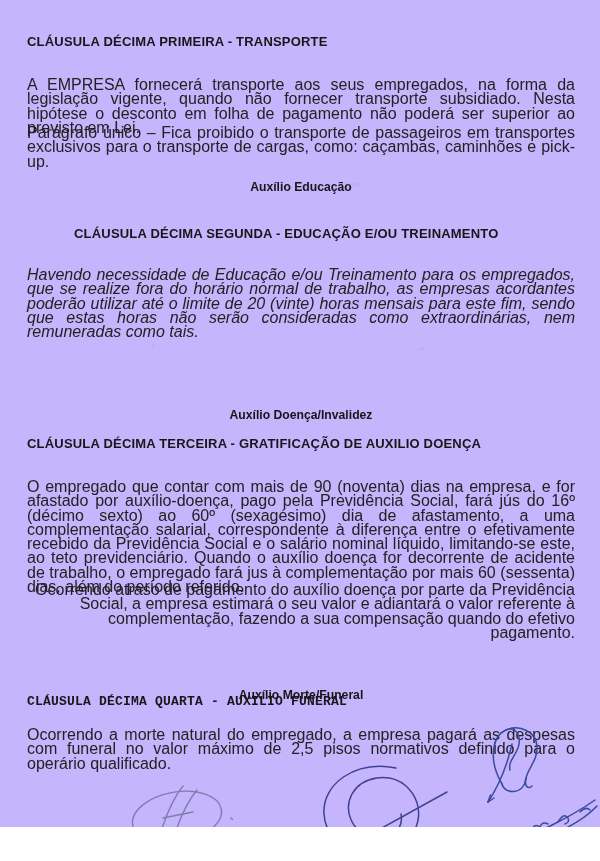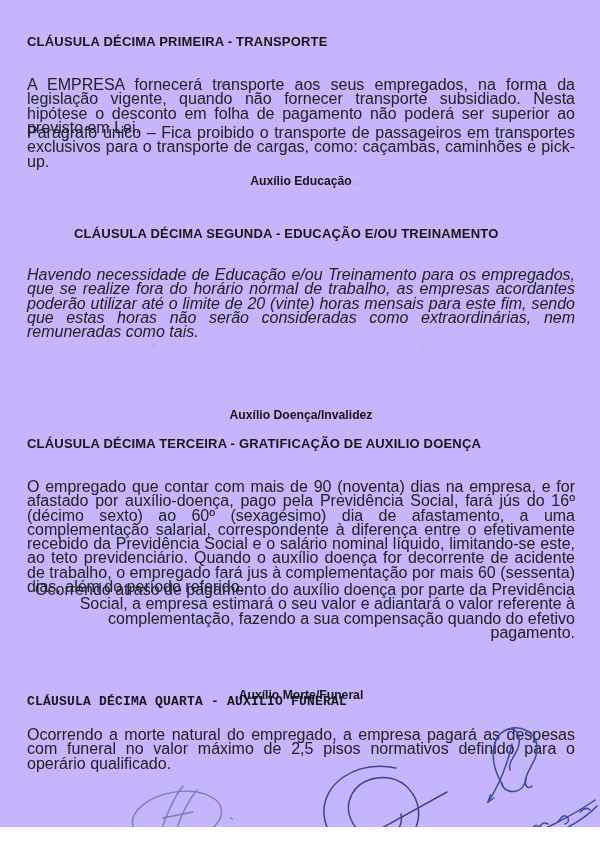--- a/index.html
+++ b/index.html
@@ -50,21 +50,21 @@
 
 <div class="page">
 
   <div class="abs clause-title" style="top:34px;">CLÁUSULA DÉCIMA PRIMEIRA - TRANSPORTE</div>
 
   <div class="abs body-text" style="top:78px;">A EMPRESA fornecerá transporte aos seus empregados, na forma da legislação vigente, quando não fornecer transporte subsidiado. Nesta hipótese o desconto em folha de pagamento não poderá ser superior ao previsto em Lei.</div>
   <div class="tickmark" style="left:222px; top:82px;"></div>
 
   <div class="abs body-text" style="top:126px;">Parágrafo único – Fica proibido o transporte de passageiros em transportes exclusivos para o transporte de cargas, como: caçambas, caminhões e pick-up.</div>
 
-  <div class="abs section-head" style="top:174px;">Auxílio Educação</div>
+  <div class="abs section-head" style="top:180px;">Auxílio Educação</div>
 
   <div class="abs clause-title" style="top:226px;margin-left:47px;">CLÁUSULA DÉCIMA SEGUNDA - EDUCAÇÃO E/OU TREINAMENTO</div>
 
   <div class="abs body-text" style="top:268px;font-style:italic;">Havendo necessidade de Educação e/ou Treinamento para os empregados, que se realize fora do horário normal de trabalho, as empresas acordantes poderão utilizar até o limite de 20 (vinte) horas mensais para este fim, sendo que estas horas não serão consideradas como extraordinárias, nem remuneradas como tais.</div>
 
   <div class="abs section-head" style="top:408px;">Auxílio Doença/Invalidez</div>
 
   <div class="abs clause-title" style="top:436px;">CLÁUSULA DÉCIMA TERCEIRA - GRATIFICAÇÃO DE AUXILIO DOENÇA</div>
 
   <div class="abs body-text" style="top:480px;">O empregado que contar com mais de 90 (noventa) dias na empresa, e for afastado por auxílio-doença, pago pela Previdência Social, fará jús do 16º (décimo sexto) ao 60º (sexagésimo) dia de afastamento, a uma complementação salarial, correspondente à diferença entre o efetivamente recebido da Previdência Social e o salário nominal líquido, limitando-se este, ao teto previdenciário. Quando o auxílio doença for decorrente de acidente de trabalho, o empregado fará jus à complementação por mais 60 (sessenta) dias, além do período referido.</div>

